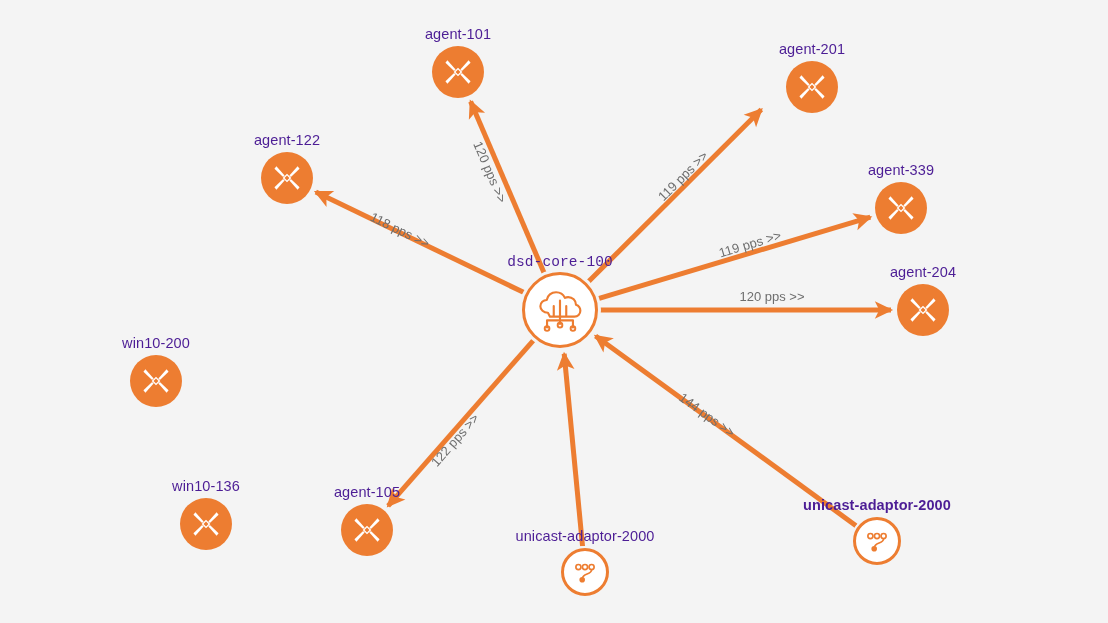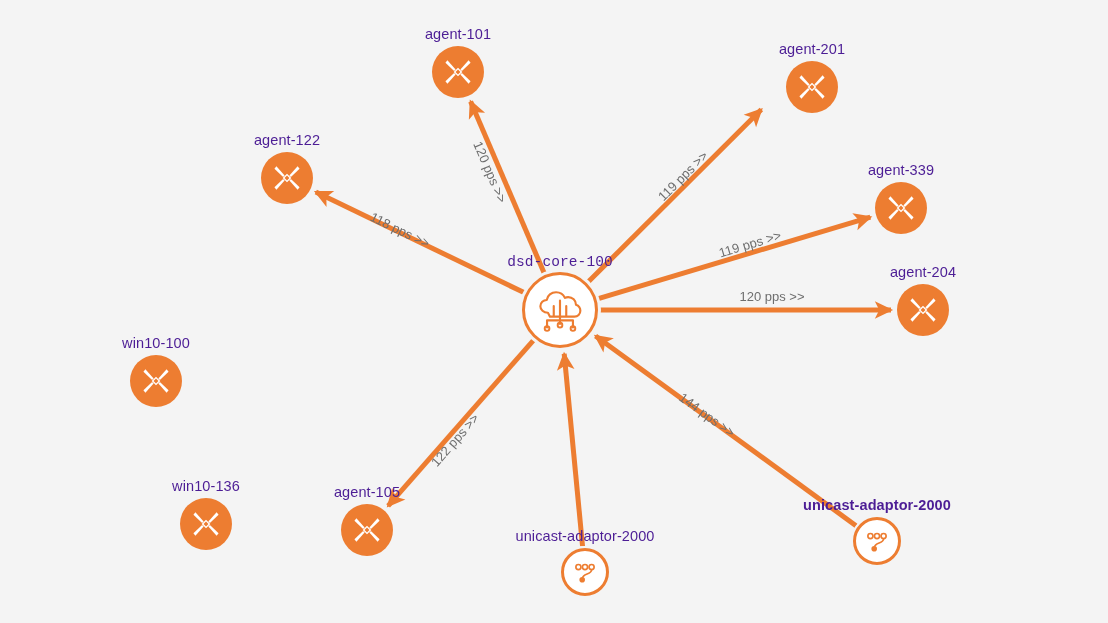--- a/index.html
+++ b/index.html
@@ -144,21 +144,21 @@
           <svg viewBox="0 0 40 40" width="34" height="34">
             <path d="M7.5,6.2 L17.2,17.0 L15.4,18.9 L5.2,9.1 Z" fill="#ffffff"></path>
             <path d="M32.5,6.2 L22.8,17.0 L24.6,18.9 L34.8,9.1 Z" fill="#ffffff"></path>
             <path d="M7.5,33.8 L17.2,23.0 L15.4,21.1 L5.2,30.9 Z" fill="#ffffff"></path>
             <path d="M32.5,33.8 L22.8,23.0 L24.6,21.1 L34.8,30.9 Z" fill="#ffffff"></path>
             <rect x="17.2" y="17.2" width="5.6" height="5.6" transform="rotate(45 20 20)" fill="none" stroke="#ffffff" stroke-width="1.6"></rect>
           </svg>
         </div>
       </div>
       <div class="node agent" style="left: 156px; top: 381px;">
-        <div class="node-label">win10-100</div>
+        <div class="node-label">win10-200</div>
         <div class="node-circle">
           <svg viewBox="0 0 40 40" width="34" height="34">
             <path d="M7.5,6.2 L17.2,17.0 L15.4,18.9 L5.2,9.1 Z" fill="#ffffff"></path>
             <path d="M32.5,6.2 L22.8,17.0 L24.6,18.9 L34.8,9.1 Z" fill="#ffffff"></path>
             <path d="M7.5,33.8 L17.2,23.0 L15.4,21.1 L5.2,30.9 Z" fill="#ffffff"></path>
             <path d="M32.5,33.8 L22.8,23.0 L24.6,21.1 L34.8,30.9 Z" fill="#ffffff"></path>
             <rect x="17.2" y="17.2" width="5.6" height="5.6" transform="rotate(45 20 20)" fill="none" stroke="#ffffff" stroke-width="1.6"></rect>
           </svg>
         </div>
       </div>

